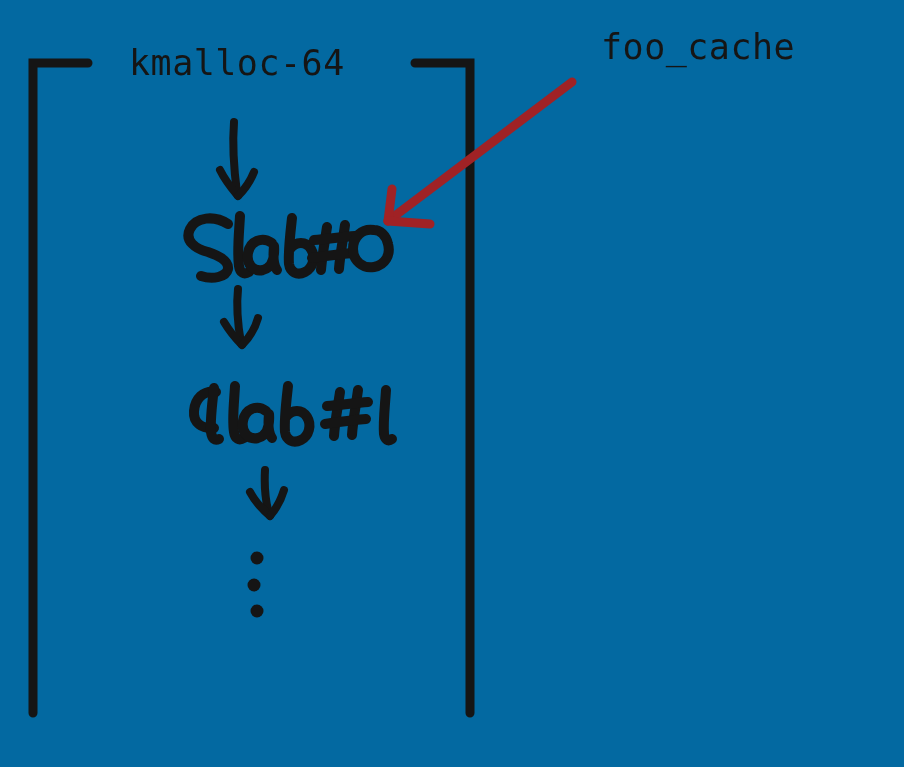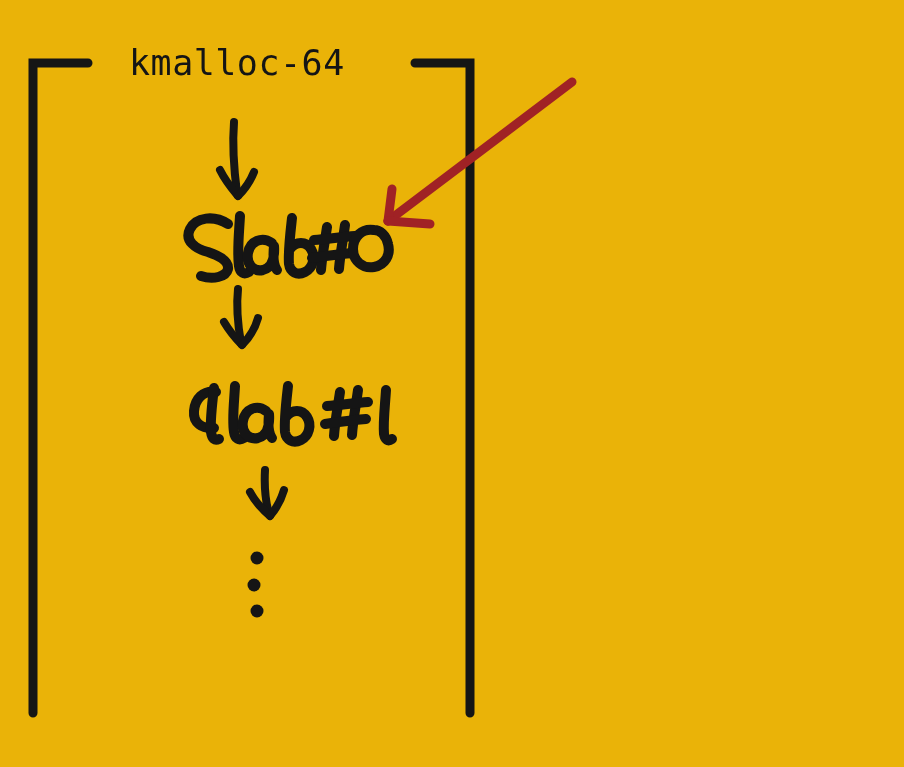--- a/index.html
+++ b/index.html
@@ -11,21 +11,21 @@
     width: 904px;
     height: 767px;
     background: #f5f5ef;
     font-family: "DejaVu Sans Mono", monospace;
     overflow: hidden;
   }
   #canvas {
     position: relative;
     width: 904px;
     height: 767px;
-    background: #eab308;
+    background: #0369a1;
   }
   #canvas svg.layer {
     position: absolute;
     left: 0;
     top: 0;
     width: 904px;
     height: 767px;
   }
   .label {
     position: absolute;
@@ -132,14 +132,15 @@
 
     <g stroke="#a02225" stroke-width="9" stroke-linecap="round" stroke-linejoin="round" fill="none">
       <path d="M 572 82 L 388 221"></path>
       <path d="M 388 221 L 392 189"></path>
       <path d="M 388 221 L 430 224"></path>
     </g>
   </svg>
 
   <div class="label label-mono" id="label-kmalloc">kmalloc-64</div>
 
+  <div class="label label-mono" id="label-foocache">foo_cache</div>
 
 </div>
 
 </body></html>

